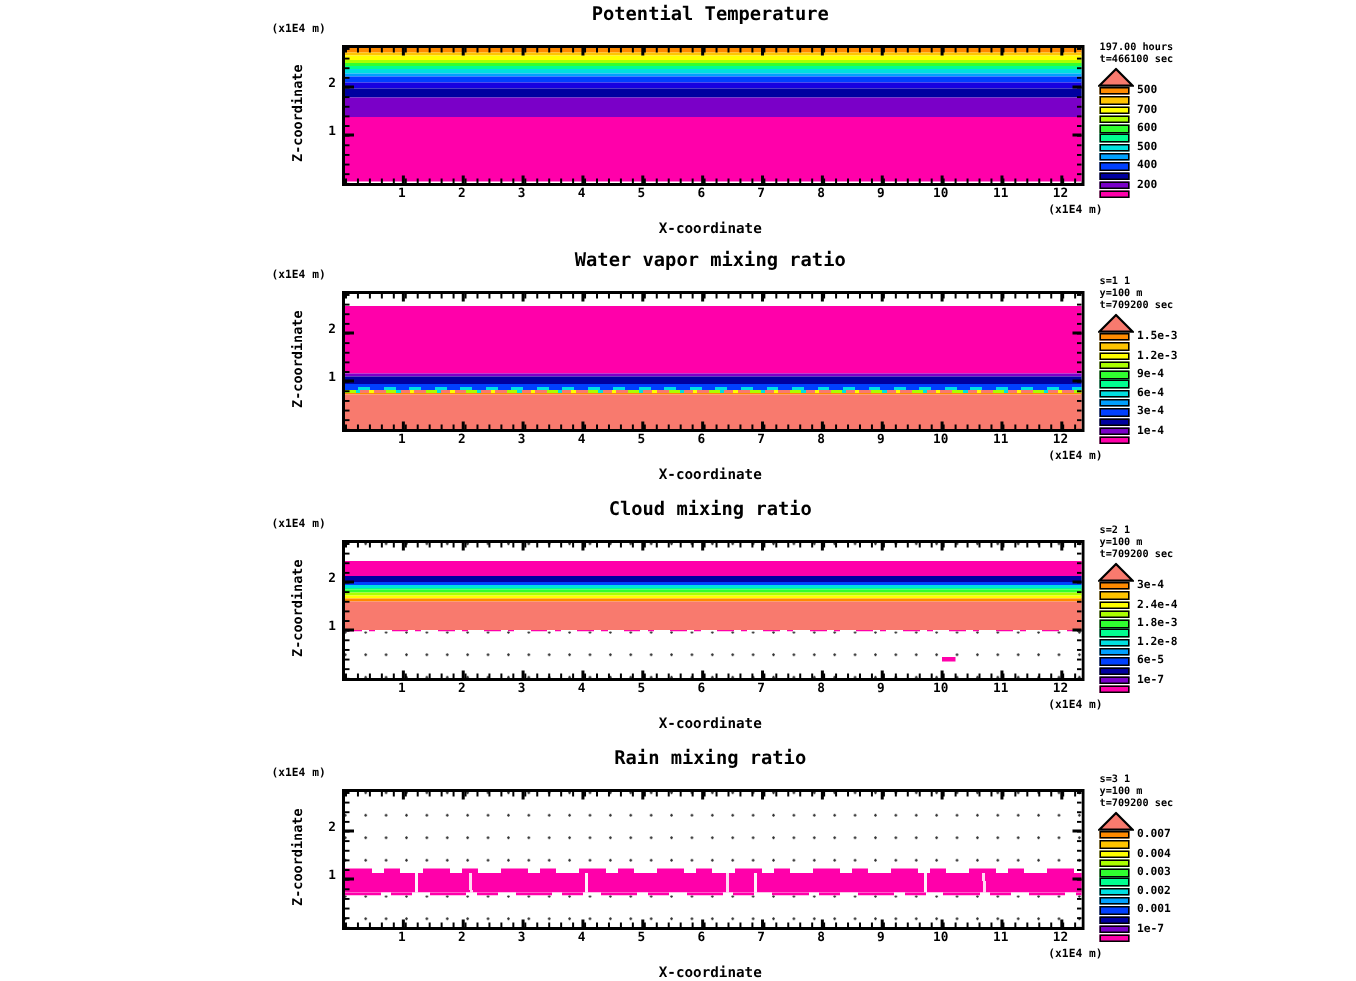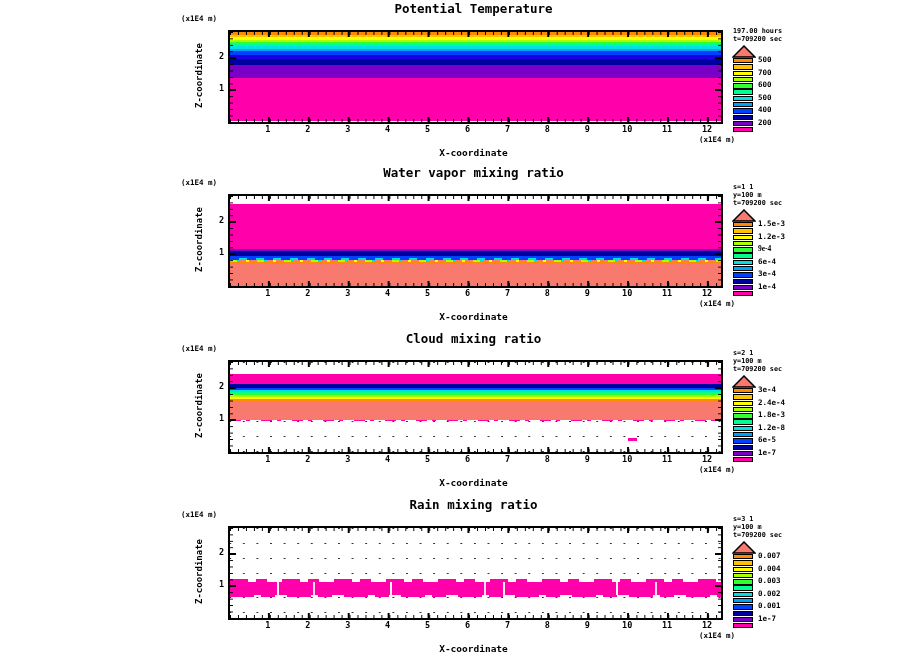--- a/index.html
+++ b/index.html
@@ -105,21 +105,21 @@
       <span class="xtick" style="left: 319.36px;">8</span>
       <span class="xtick" style="left: 359.28px;">9</span>
       <span class="xtick" style="left: 399.2px;">10</span>
       <span class="xtick" style="left: 439.12px;">11</span>
       <span class="xtick" style="left: 479.04px;">12</span>
     </div>
   <div class="xunit">(x1E4 m)</div>
   <div class="xlabel">X-coordinate</div>
   <div class="cb">
     <div class="cb-header" style="top:26px">197.00 hours
-t=709200 sec</div>
+t=466100 sec</div>
     <svg class="cb-tri" viewBox="0 0 24 13">
       <polygon points="12,1 23,12 1,12" stroke="#000" stroke-width="1.5" fill="#f87a6e"></polygon>
     </svg>
     <div class="cb-bands">
         <div class="cb-band" style="background: rgb(255, 138, 0);"></div>
         <div class="cb-band" style="background: rgb(255, 196, 0);"></div>
         <div class="cb-band" style="background: rgb(255, 255, 0);"></div>
         <div class="cb-band" style="background: rgb(170, 255, 0);"></div>
         <div class="cb-band" style="background: rgb(48, 255, 48);"></div>
         <div class="cb-band" style="background: rgb(0, 255, 144);"></div>
@@ -203,21 +203,21 @@
         <div class="cb-band" style="background: rgb(0, 224, 224);"></div>
         <div class="cb-band" style="background: rgb(0, 160, 255);"></div>
         <div class="cb-band" style="background: rgb(0, 64, 255);"></div>
         <div class="cb-band" style="background: rgb(0, 0, 160);"></div>
         <div class="cb-band" style="background: rgb(122, 0, 200);"></div>
         <div class="cb-band" style="background: rgb(255, 0, 170);"></div>
       </div>
     <div class="cb-labels">
         <span class="cb-label" style="top: -3px;">1.5e-3</span>
         <span class="cb-label" style="top: 9.6px;">1.2e-3</span>
-        <span class="cb-label" style="top: 22.2px; font-family: Liberation Serif, serif;">9e-4</span>
+        <span class="cb-label" style="top: 22.2px;">9e-4</span>
         <span class="cb-label" style="top: 34.8px;">6e-4</span>
         <span class="cb-label" style="top: 47.4px;">3e-4</span>
         <span class="cb-label" style="top: 60px;">1e-4</span>
       </div>
   </div>
 </section>
 
 <section class="panel" style="top:331px">
   <div class="title">Cloud mixing ratio</div>
   <div class="yunit">(x1E4 m)</div>

